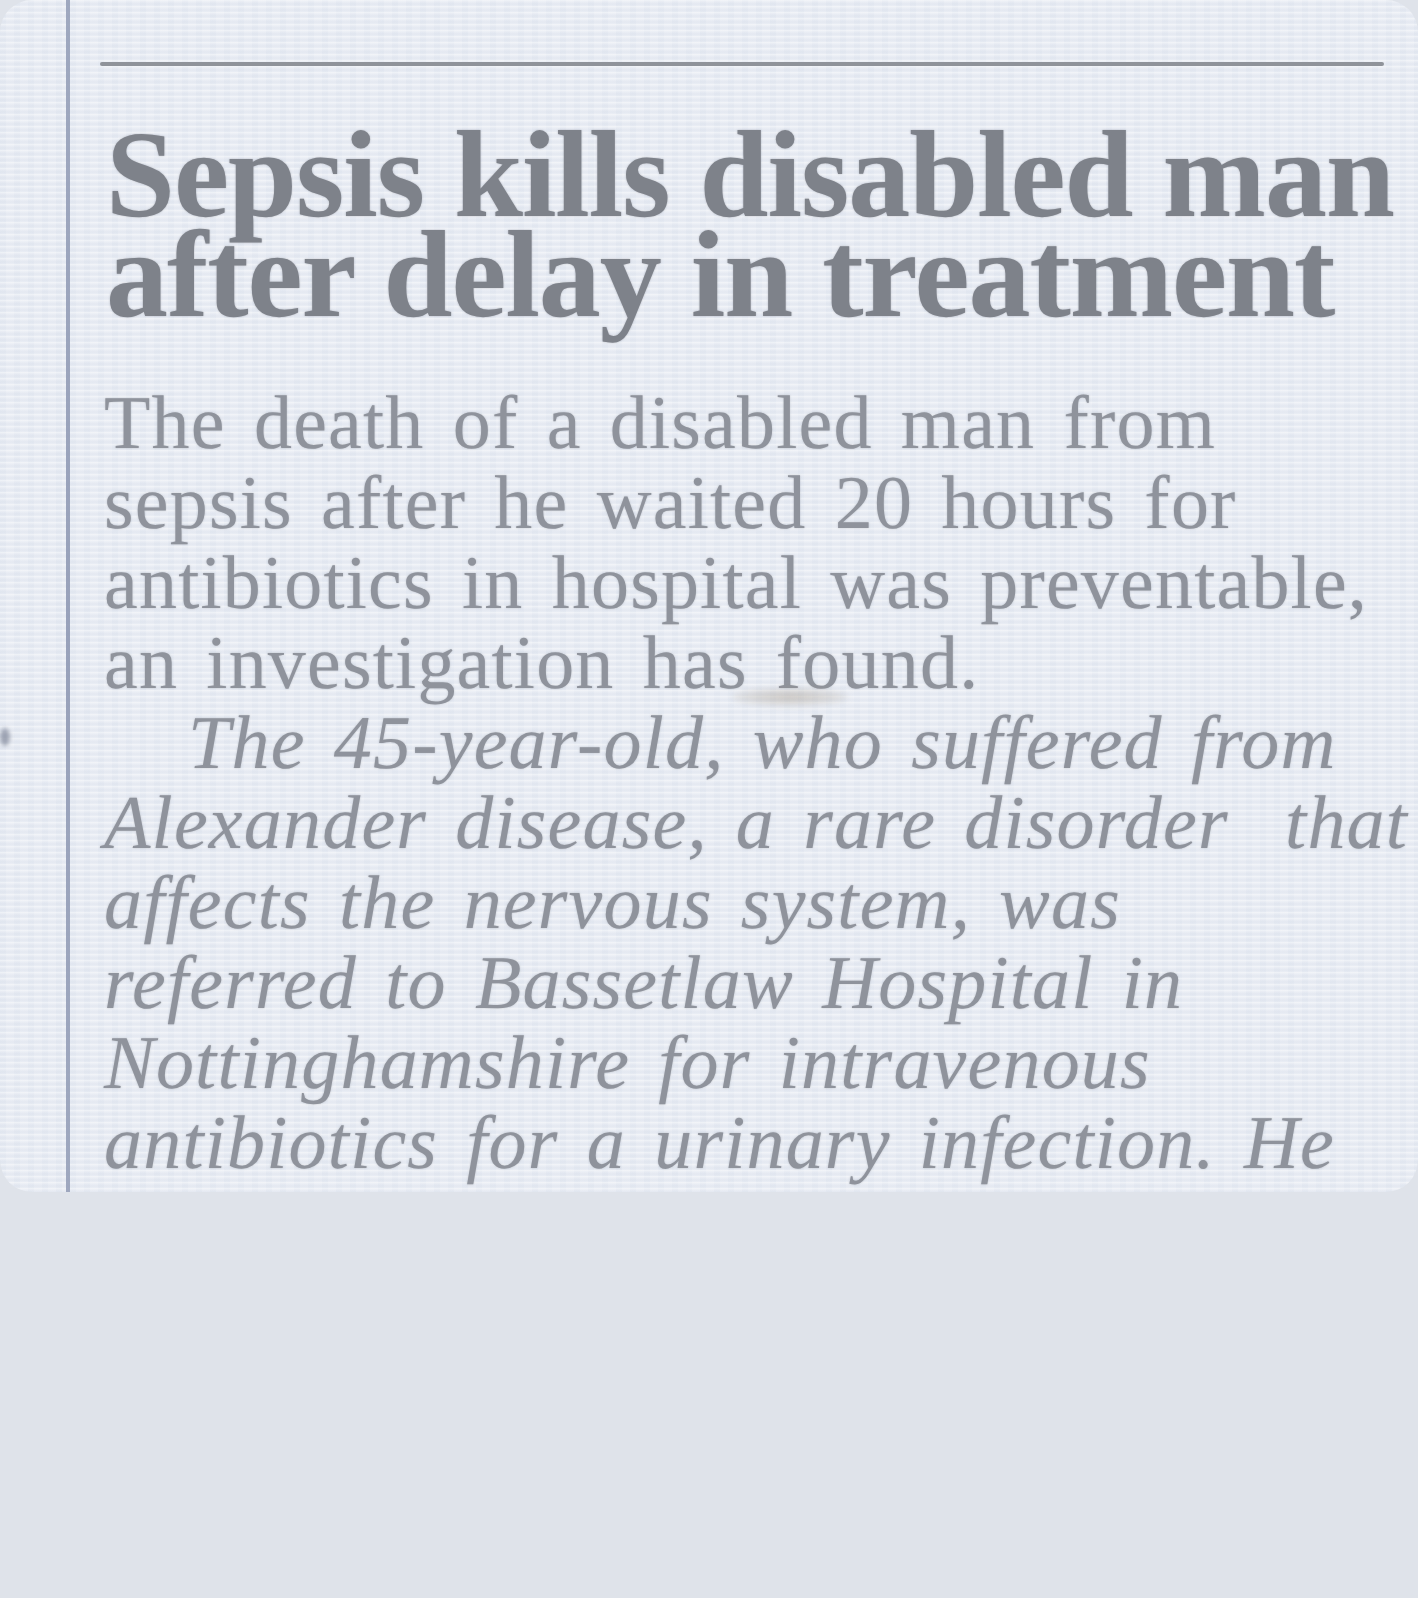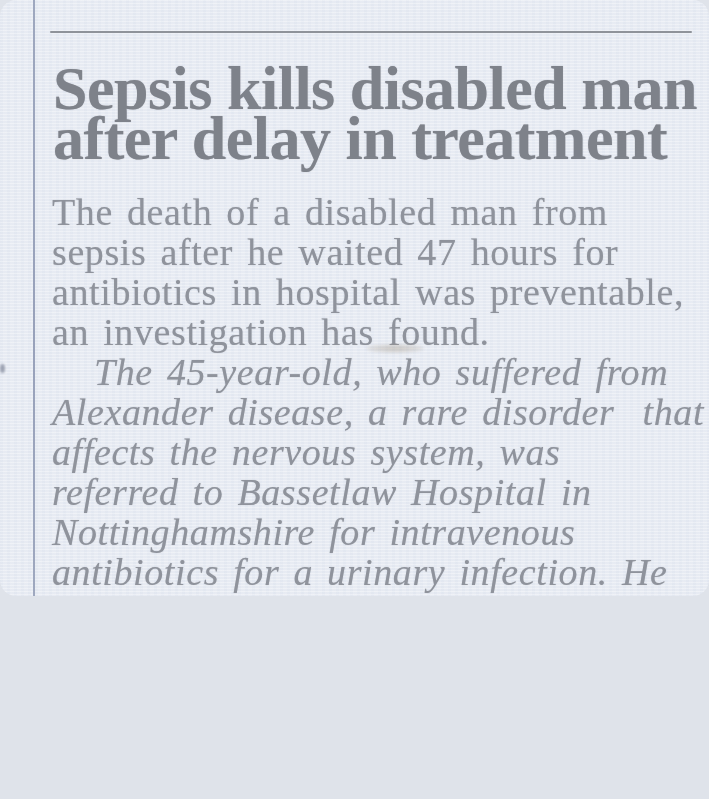--- a/index.html
+++ b/index.html
@@ -95,21 +95,21 @@
 
   <div class="column-rule"></div>
 
   <div class="top-rule"></div>
 
   <h1 class="headline">Sepsis kills disabled man
 after delay in treatment</h1>
 
   <div class="body-text">
     <p class="para">The death of a disabled man from
-sepsis after he waited 47 hours for
+sepsis after he waited 20 hours for
 antibiotics in hospital was preventable,
 an investigation has found.</p>
     <p class="para indent">The 45-year-old, who suffered from
 Alexander disease, a rare disorder  that
 affects the nervous system, was
 referred to Bassetlaw Hospital in
 Nottinghamshire for intravenous
 antibiotics for a urinary infection. He
 was given the correct medication, but
 more than a day after he arrived – and

